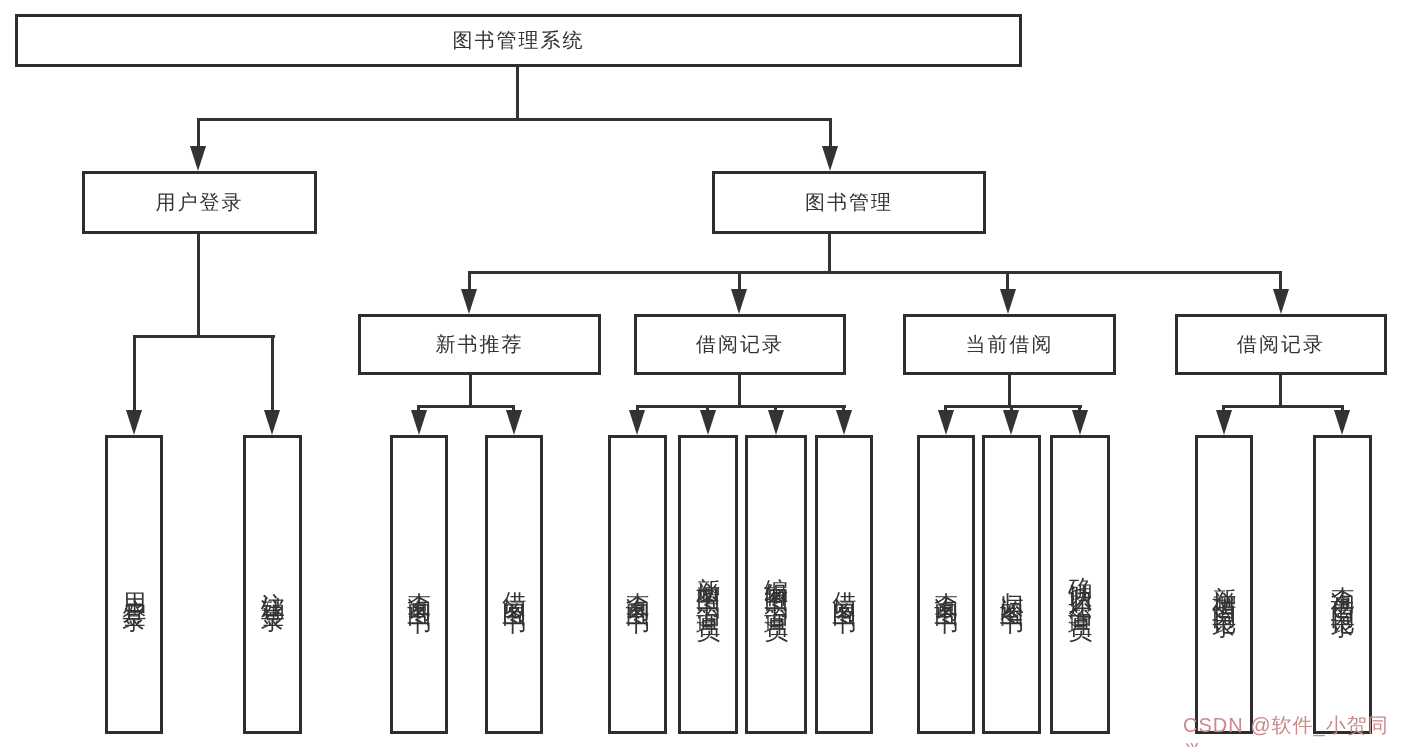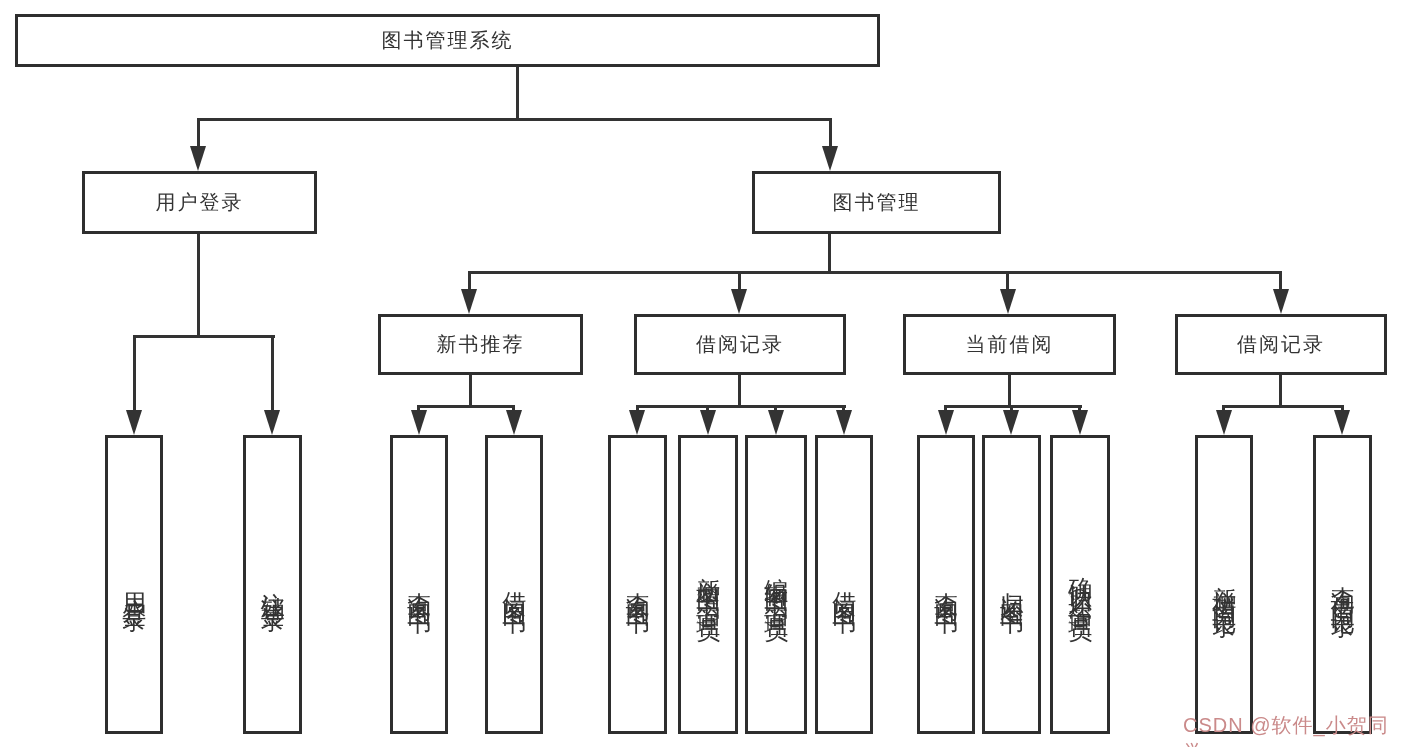--- a/index.html
+++ b/index.html
@@ -28,35 +28,35 @@
   .watermark{
     position:absolute;left:1183px;top:712px;z-index:5;
     font-size:20px;letter-spacing:1px;color:#ca8a8a;
   }
 </style>
 </head>
 <body>
 
 <div class="canvas">
 
-  <div class="box" style="left:15px;top:14px;width:865px;height:53px">
+  <div class="box" style="left:15px;top:14px;width:1007px;height:53px">
     <span class="hlabel">图书管理系统</span>
   </div>
 
   <div class="vl" style="left:516px;top:66px;height:54px"></div>
   <div class="hl" style="left:197px;top:118px;width:635px"></div>
   <div class="vl" style="left:197px;top:118px;height:30px"></div>
   <div class="ah" style="left:190px;top:146px"></div>
   <div class="vl" style="left:829px;top:118px;height:30px"></div>
   <div class="ah" style="left:822px;top:146px"></div>
 
   <div class="box" style="left:82px;top:171px;width:235px;height:63px">
     <span class="hlabel">用户登录</span>
   </div>
-  <div class="box" style="left:752px;top:171px;width:249px;height:63px">
+  <div class="box" style="left:712px;top:171px;width:274px;height:63px">
     <span class="hlabel">图书管理</span>
   </div>
 
   <div class="vl" style="left:197px;top:234px;height:103px"></div>
   <div class="hl" style="left:133px;top:335px;width:142px"></div>
   <div class="vl" style="left:133px;top:335px;height:76px"></div>
   <div class="ah" style="left:126px;top:410px"></div>
   <div class="vl" style="left:271px;top:335px;height:76px"></div>
   <div class="ah" style="left:264px;top:410px"></div>
 
@@ -64,21 +64,21 @@
   <div class="hl" style="left:468px;top:271px;width:814px"></div>
   <div class="vl" style="left:468px;top:271px;height:20px"></div>
   <div class="ah" style="left:461px;top:289px"></div>
   <div class="vl" style="left:738px;top:271px;height:20px"></div>
   <div class="ah" style="left:731px;top:289px"></div>
   <div class="vl" style="left:1006px;top:271px;height:20px"></div>
   <div class="ah" style="left:1000px;top:289px"></div>
   <div class="vl" style="left:1279px;top:271px;height:20px"></div>
   <div class="ah" style="left:1273px;top:289px"></div>
 
-  <div class="box" style="left:378px;top:314px;width:205px;height:61px">
+  <div class="box" style="left:358px;top:314px;width:243px;height:61px">
     <span class="hlabel">新书推荐</span>
   </div>
   <div class="box" style="left:634px;top:314px;width:212px;height:61px">
     <span class="hlabel">借阅记录</span>
   </div>
   <div class="box" style="left:903px;top:314px;width:213px;height:61px">
     <span class="hlabel">当前借阅</span>
   </div>
   <div class="box" style="left:1175px;top:314px;width:212px;height:61px">
     <span class="hlabel">借阅记录</span>

